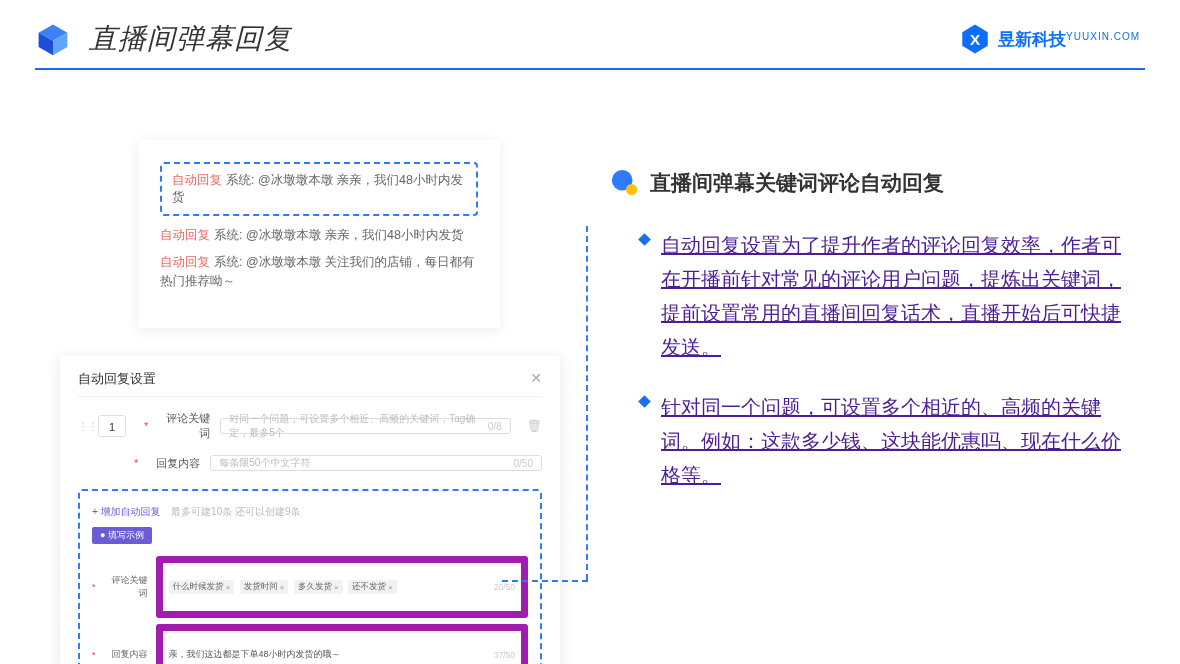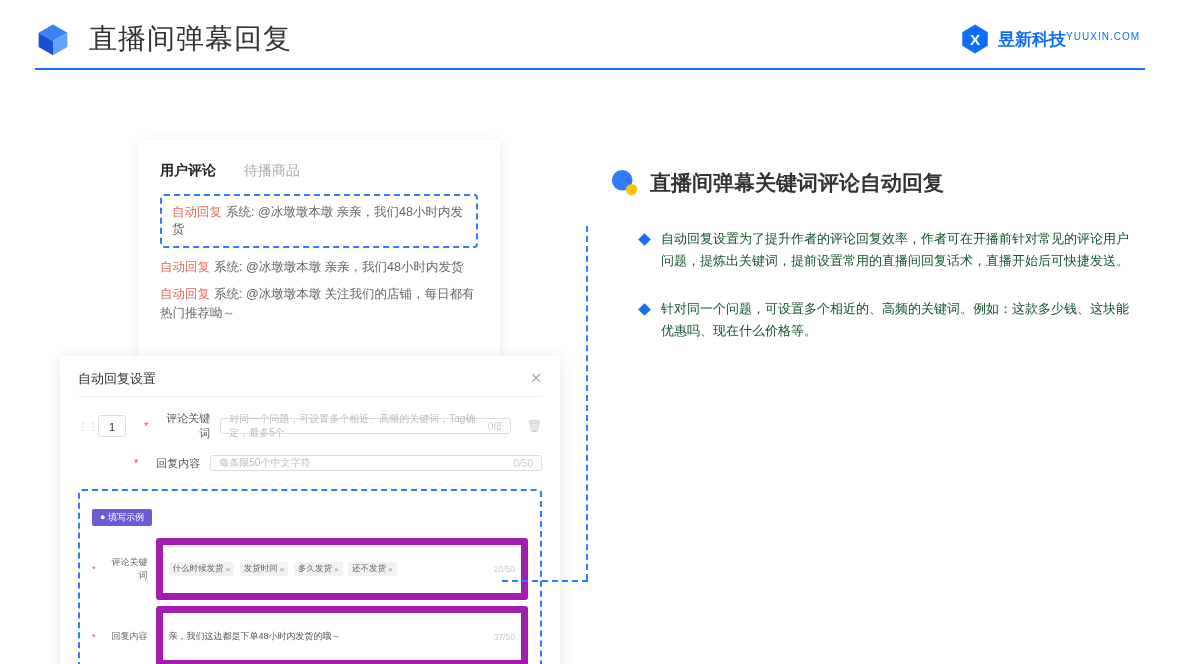--- a/index.html
+++ b/index.html
@@ -1,19 +1,19 @@
 <!DOCTYPE html>
 <html><head>
 <meta charset="utf-8">
 <style>
 * { box-sizing: border-box; margin: 0; padding: 0; }
 body { width: 1180px; height: 664px; background: #fff; font-family: "Microsoft YaHei", sans-serif; position: relative; overflow: hidden; }
 
 
-.header { display: flex; align-items: center; padding: 20px 35px 10px; }
+.header { display: flex; align-items: center; padding: 20px 35px 10px; font-style: italic; }
 .header-icon { width: 36px; height: 36px; margin-right: 18px; }
 .header-title { font-size: 28px; font-weight: 400; color: #333; letter-spacing: 1px; }
 .brand { position: absolute; top: 22px; right: 40px; display: flex; align-items: center; }
 .brand-icon { width: 34px; height: 34px; margin-right: 6px; }
 .brand-text { display: flex; flex-direction: row; }
 .brand-name { font-size: 17px; font-weight: bold; color: #0d6efd; line-height: 1; }
 .brand-url { font-size: 10px; color: #0d6efd; letter-spacing: 1px; }
 .hr { height: 2px; background: #1b6ef3; margin: 0 35px; }
 
 
@@ -53,21 +53,21 @@
 
 
 .conn-v { position: absolute; left: 586px; top: 226px; width: 2px; height: 354px; border-left: 2px dashed #2f7bff; }
 .conn-h { position: absolute; left: 502px; top: 580px; width: 86px; height: 2px; border-top: 2px dashed #2f7bff; }
 
 
 .right-col { position: absolute; left: 610px; top: 168px; width: 520px; }
 .chat-icon { display: inline-block; width: 30px; height: 30px; position: relative; margin-right: 10px; vertical-align: middle; }
 .right-title { font-size: 21px; color: #333; display: flex; align-items: center; font-weight: bold; }
 .bullets { margin-top: 30px; padding-left: 30px; }
-.bullet { display: flex; font-size: 13px; color: #14532d; line-height: 1.7; margin-bottom: 26px; }
+.bullet { display: flex; font-size: 20px; color: #4c1d95; line-height: 1.7; margin-bottom: 26px; text-decoration: underline; }
 .dia { width: 9px; height: 9px; background: #1b6ef3; transform: rotate(45deg); margin-top: 7px; margin-right: 12px; flex-shrink: 0; }
 </style>
 </head>
 <body>
 
 <div class="header">
   <svg class="header-icon" viewBox="0 0 40 40">
     <polygon points="20,4 36,13 20,22 4,13" fill="#3b82f6"></polygon>
     <polygon points="4,13 20,22 20,38 4,29" fill="#1d4ed8"></polygon>
     <polygon points="36,13 20,22 20,38 36,29" fill="#60a5fa"></polygon>
@@ -82,24 +82,20 @@
   <div class="brand-text">
     <span class="brand-name">昱新科技</span>
     <span class="brand-url">YUUXIN.COM</span>
   </div>
 </div>
 <div class="hr"></div>
 
 <div class="left-col">
 
   <div class="card-top">
-    <div class="tabs">
-      <div class="tab active">用户评论</div>
-      <div class="tab">待播商品</div>
-    </div>
     <div class="dash-box">
       <span class="auto-tag">自动回复</span><span class="sys-text">系统: @冰墩墩本墩 亲亲，我们48小时内发货</span>
     </div>
     <div class="comment-row">
       <span class="auto-tag">自动回复</span><span class="sys-text">系统: @冰墩墩本墩 亲亲，我们48小时内发货</span>
     </div>
     <div class="comment-row">
       <span class="auto-tag">自动回复</span><span class="sys-text">系统: @冰墩墩本墩 关注我们的店铺，每日都有热门推荐呦～</span>
     </div>
   </div>
@@ -125,20 +121,24 @@
     <div class="form-row" style="padding-left:48px">
       <span class="req">*</span>
       <span class="label">回复内容</span>
       <div class="input">
         <span>每条限50个中文字符</span>
         <span class="input-count">0/50</span>
       </div>
     </div>
 
     <div class="dash-section">
+      <div>
+        <span class="add-link">+ 增加自动回复</span>
+        <span class="add-hint">最多可建10条 还可以创建9条</span>
+      </div>
       <div class="pill">● 填写示例</div>
       <div class="ex-row">
         <span style="color:#e74c3c">*</span>
         <span class="ex-label">评论关键词</span>
         <div class="ex-input">
           <span>
             <span class="tag">
                 <span>什么时候发货</span>
                 <span class="x">×</span>
               </span>

